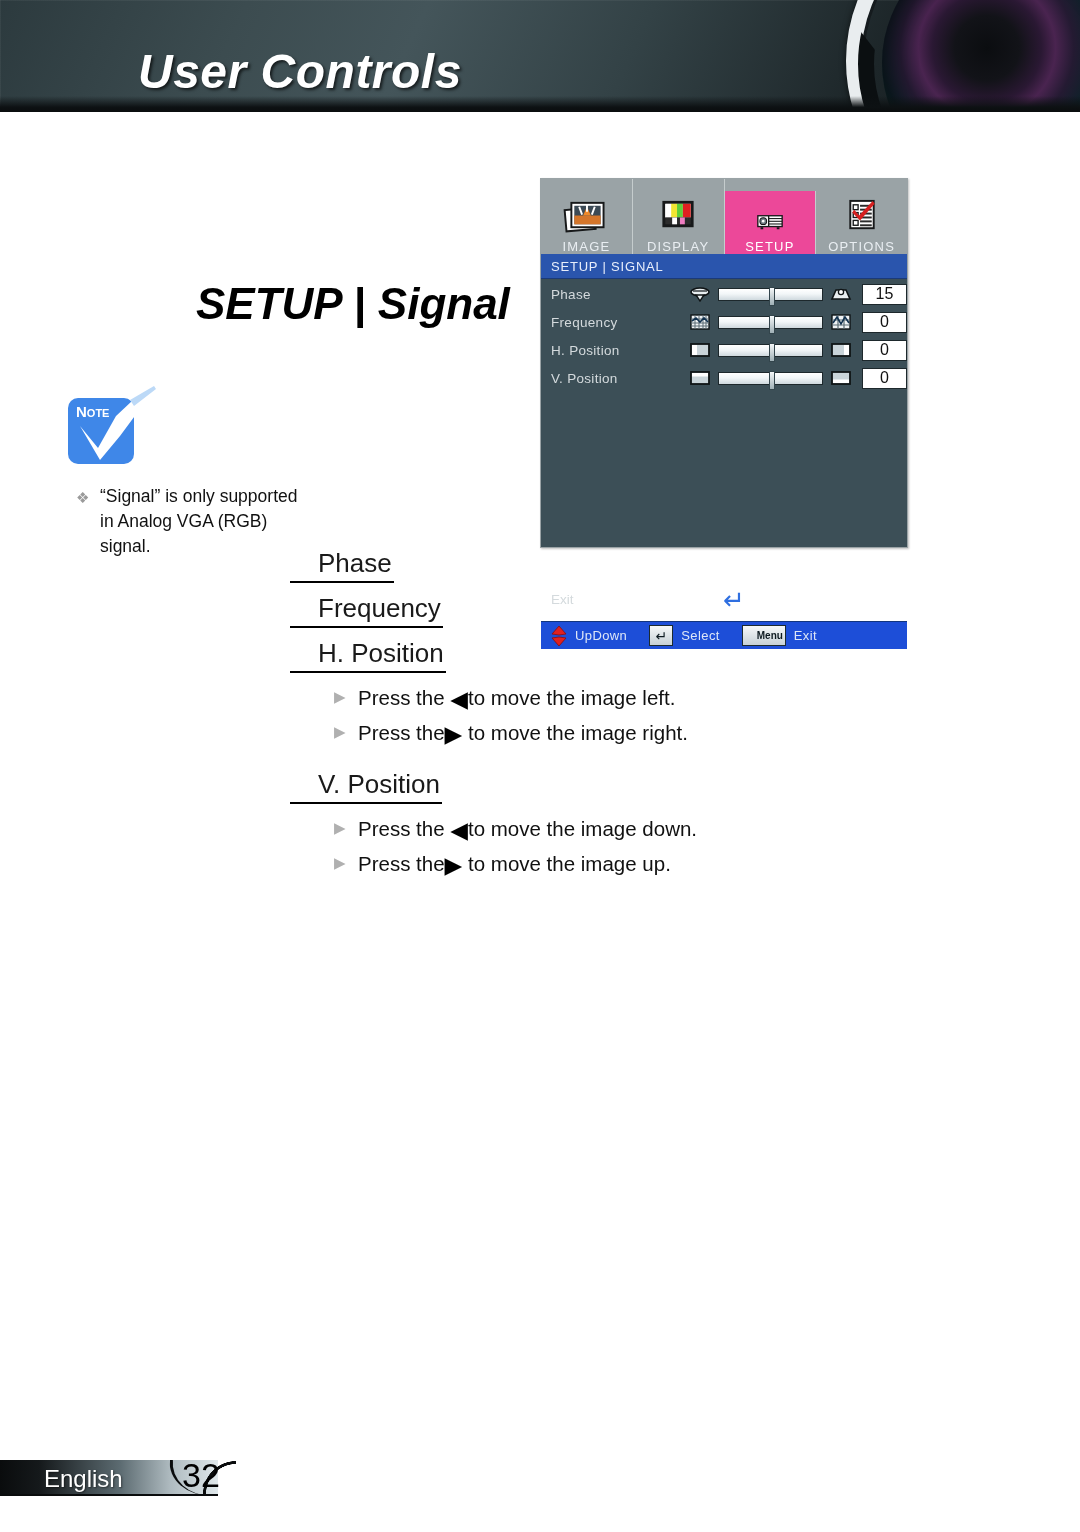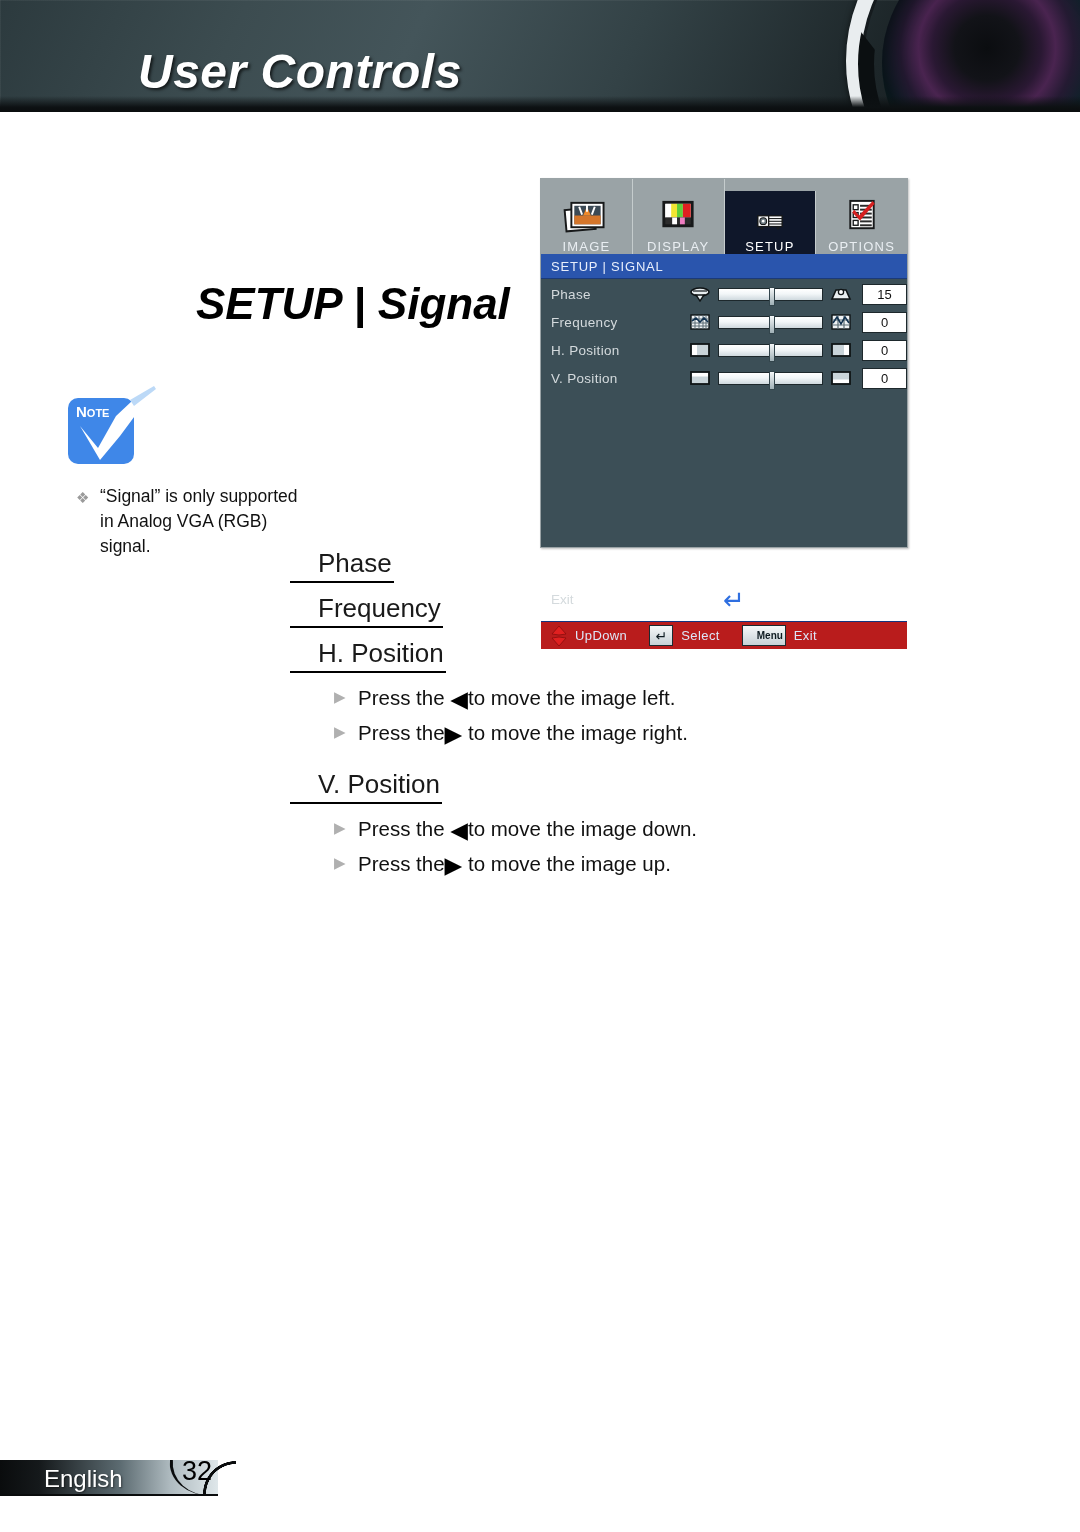--- a/index.html
+++ b/index.html
@@ -87,21 +87,21 @@
     box-shadow:1px 1px 2px rgba(0,0,0,0.25);
     font-family:"Liberation Sans",sans-serif;
   }
   .osd-tabs{display:flex;height:75px;background:#9aa3a6;}
   .osd-tab{
     flex:1;position:relative;display:flex;flex-direction:column;align-items:center;
     justify-content:flex-start;padding-top:18px;background:#9aa3a6;
     border-right:1px solid #c5cccd;box-sizing:border-box;
   }
   .osd-tab:last-child{border-right:none;}
-  .osd-tab.active{background:#0f172a;margin-top:12px;}
+  .osd-tab.active{background:#ec4899;margin-top:12px;}
   .osd-tab .tab-label{
     font-size:13px;color:#e9eef2;letter-spacing:1.2px;margin-top:3px;
   }
   .osd-tab.active .tab-label{color:#ffffff;}
   .tab-ico{width:46px;height:40px;position:relative;}
 
   .osd-titlebar{
     height:24px;background:#2a55ad;color:#e8eefb;font-size:13px;
     display:flex;align-items:center;padding-left:10px;letter-spacing:0.8px;
     border-bottom:1px solid #1b3a78;
@@ -118,30 +118,30 @@
     width:112px;height:13px;margin:0 7px;position:relative;
     background:linear-gradient(to bottom,#ffffff 0%,#f2f6f8 45%,#cfd9de 100%);
     border:1px solid #1d282c;box-sizing:border-box;
   }
   .slider .thumb{
     position:absolute;left:50%;top:-2px;margin-left:-2px;width:4px;height:17px;
     background:linear-gradient(to bottom,#f4f7f8,#9fb0b6);border:1px solid #33454c;
   }
   .valbox{
     width:46px;height:19px;margin-left:10px;background:#ffffff;border:1px solid #1d282c;
-    color:#111;font-size:13px;display:flex;align-items:center;justify-content:center;
+    color:#111;font-size:16px;display:flex;align-items:center;justify-content:center;
   }
   .osd-exit{
     position:absolute;left:10px;bottom:42px;color:#d4dadd;font-size:13.5px;
   }
   .osd-enter-mid{
     position:absolute;left:182px;bottom:36px;color:#2f6fe0;font-size:26px;line-height:1;
   }
   .osd-footer{
-    position:absolute;left:0;right:0;bottom:0;height:27px;background:#b91c1c;
+    position:absolute;left:0;right:0;bottom:0;height:27px;background:#1d4ed8;
     display:flex;align-items:center;color:#dde6f7;font-size:13px;
     border-top:1px solid #12357f;
   }
   .osd-footer .fitem{display:flex;align-items:center;}
   .osd-footer .fitem .flabel{margin-left:8px;letter-spacing:0.4px;}
   .updown-ico{
     width:16px;height:20px;margin-left:10px;position:relative;
   }
   .enter-key{
     width:22px;height:19px;background:linear-gradient(to bottom,#f6f8f9,#c7d1d6);
@@ -192,21 +192,21 @@
   .footer-lang{
     position:absolute;left:44px;top:5px;color:#ffffff;font-size:24px;
     text-shadow:1px 1px 2px rgba(0,0,0,0.5);
   }
   .footer-curve{
     position:absolute;left:168px;top:0px;width:46px;height:36px;
     border-left:3px solid #0a0c0d;border-bottom-left-radius:46px 36px;
     border-bottom:0;transform:skewX(-6deg);
   }
   .footer-page{
-    position:absolute;left:182px;top:-4px;color:#000;font-size:27px;
+    position:absolute;left:182px;top:-4px;color:#000;font-size:34px;
   }
 </style>
 </head>
 <body>
 
 <div class="banner">
   <div class="lens"></div>
   <div class="lens-ring"></div>
   <div class="lens-ring-dark"></div>
   <div class="banner-title">User Controls</div>

